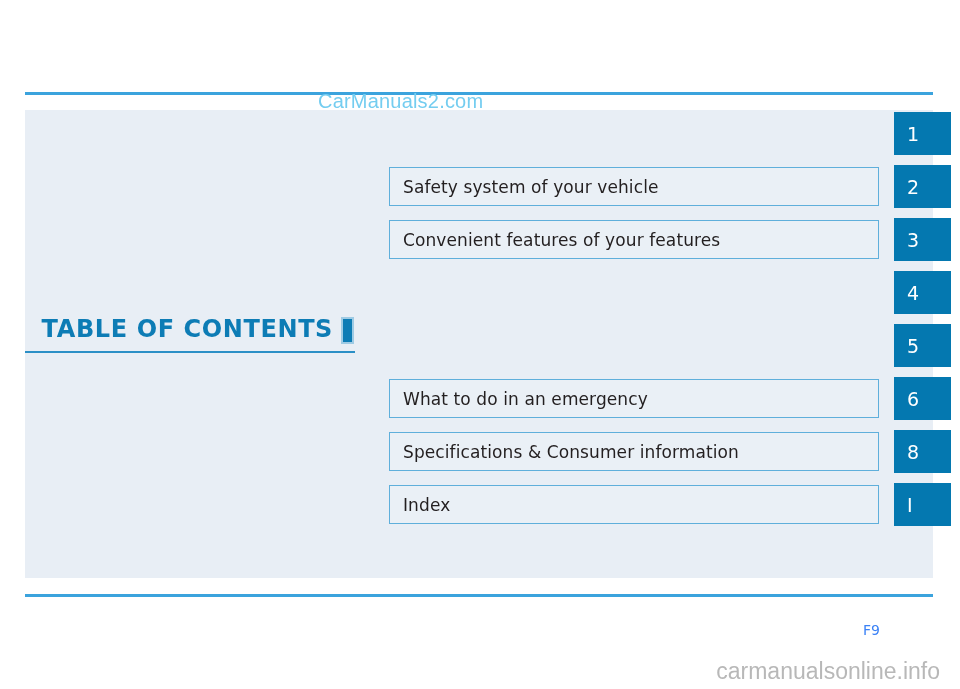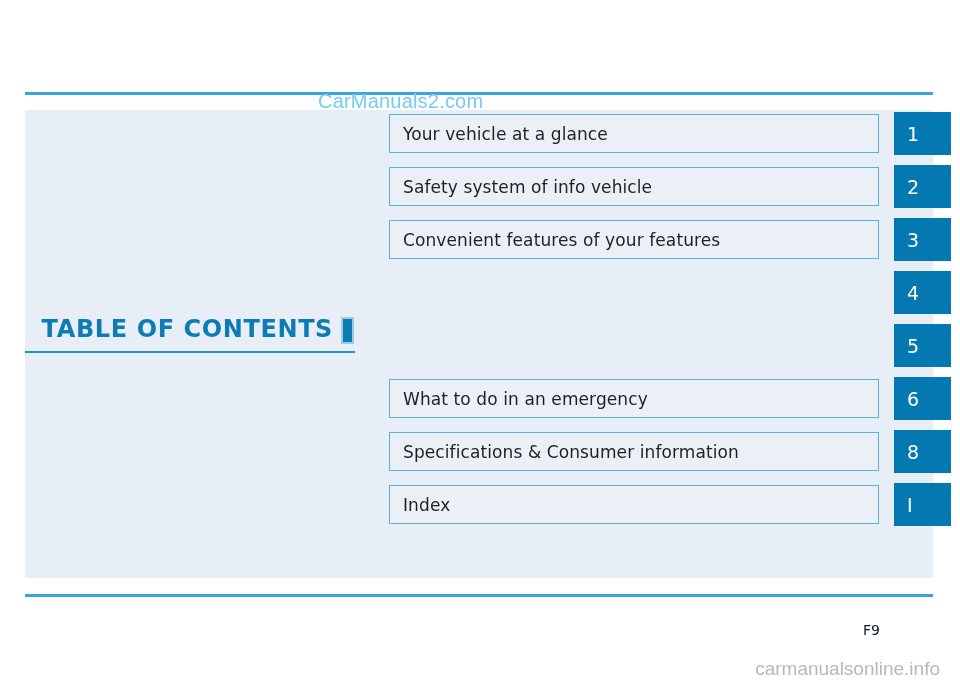--- a/index.html
+++ b/index.html
@@ -33,21 +33,21 @@
     font-family: "Liberation Sans", sans-serif;
     white-space: nowrap;
     z-index: 6;
   }
   .watermark-bottom {
     position: absolute;
     left: 0;
     top: 658px;
     width: 940px;
     text-align: right;
-    font-size: 19px;
+    font-size: 23px;
     color: #b8b8b8;
     font-family: "Liberation Sans", sans-serif;
     white-space: nowrap;
     z-index: 6;
   }
 
   
   .rule {
     position: absolute;
     left: 25px;
@@ -156,21 +156,21 @@
   }
 
   
   .footer-page {
     position: absolute;
     left: 0;
     top: 622px;
     width: 880px;
     text-align: right;
     font-size: 14px;
-    color: #0f172a;
+    color: #3b82f6;
     font-family: "DejaVu Sans", sans-serif;
     z-index: 4;
   }
 </style>
 </head>
 <body>
 
 <div class="page">
 
   <div class="rule rule-top"></div>
@@ -180,25 +180,24 @@
   <div class="panel"></div>
 
   <div class="toc-heading-wrap">
     <div class="toc-heading">TABLE OF CONTENTS</div>
     <div class="toc-underline"></div>
   </div>
   <div class="toc-square"></div>
 
   <div class="rows">
       <div class="row">
-        <div class="row-label">Your vehicle at a glance</div>
         <div class="row-tab">1</div>
       </div>
       <div class="row">
-        <div class="row-label">Safety system of info vehicle</div>
+        <div class="row-label">Safety system of your vehicle</div>
         <div class="row-tab">2</div>
       </div>
       <div class="row">
         <div class="row-label">Convenient features of your features</div>
         <div class="row-tab">3</div>
       </div>
       <div class="row">
         <div class="row-tab">4</div>
       </div>
       <div class="row">

